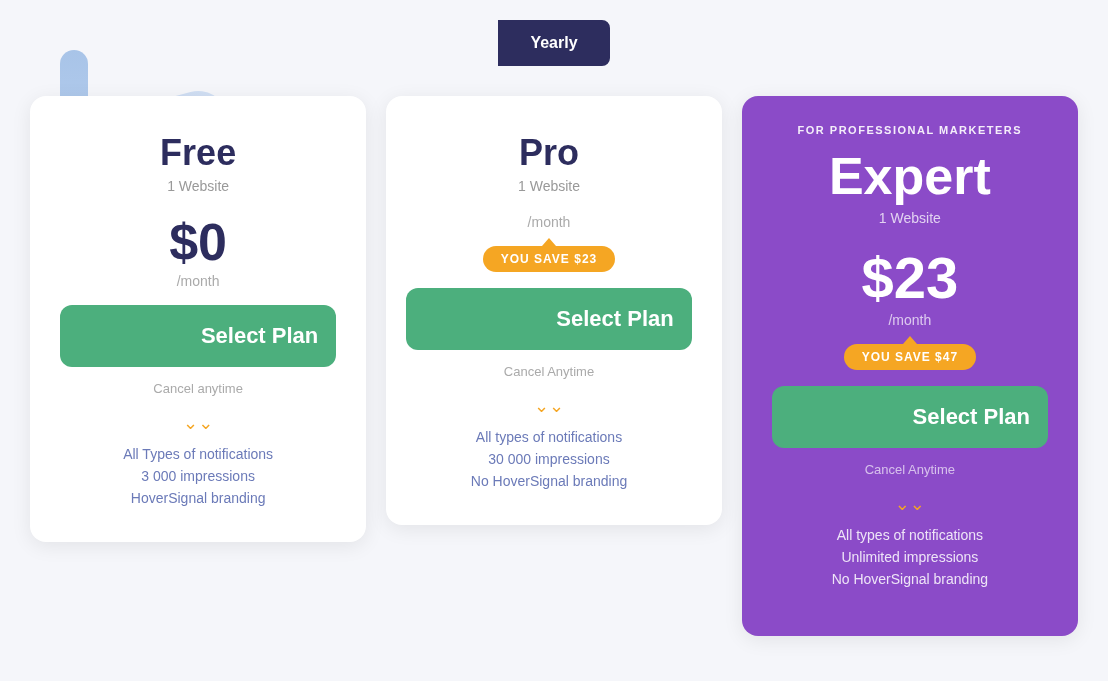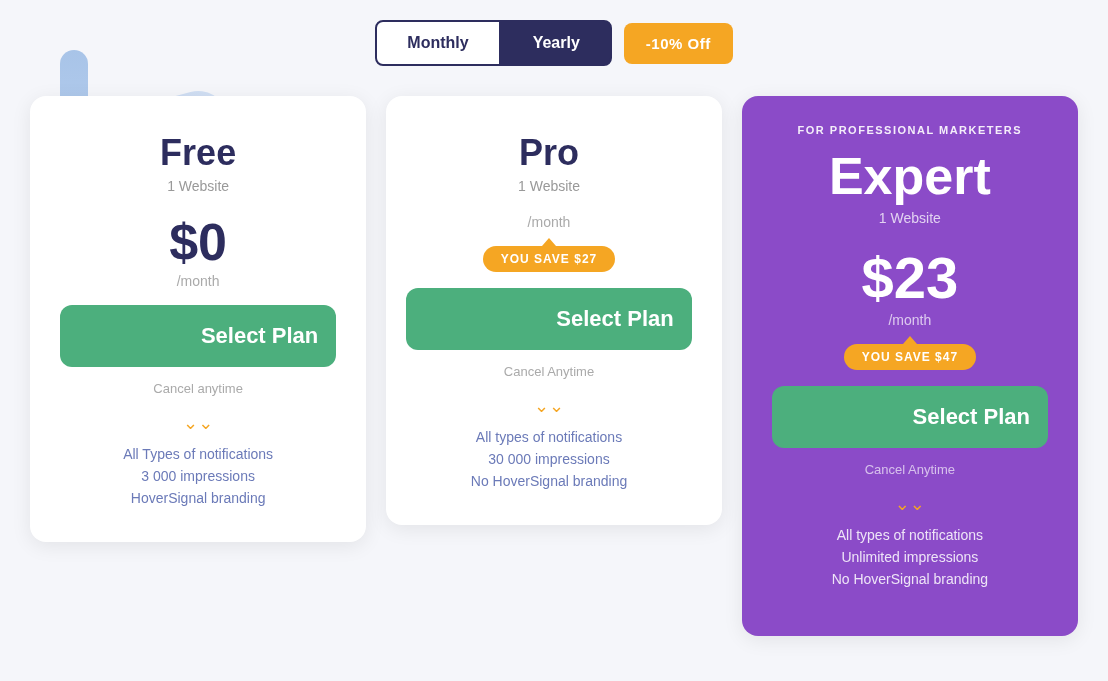--- a/index.html
+++ b/index.html
@@ -249,23 +249,21 @@
   </style>
 </head>
 <body>
 
 <div class="bg-decor">
   <div class="bg-bar"></div>
   <div class="bg-check"></div>
 </div>
 
 <div class="toggle-container">
-  <button class="toggle-btn monthly">Monthly</button>
   <button class="toggle-btn yearly">Yearly</button>
-  <span class="discount-badge">-10% Off</span>
 </div>
 
 <div class="plans-container">
 
   <div class="plan-card">
     <div class="plan-name">Free</div>
     <div class="plan-subtitle">1 Website</div>
     <div class="plan-price">$0</div>
     <div class="plan-period">/month</div>
     <button class="select-plan-btn">Select Plan</button>
@@ -275,21 +273,21 @@
       <li>All Types of notifications</li>
       <li>3 000 impressions</li>
       <li>HoverSignal branding</li>
     </ul>
   </div>
 
   <div class="plan-card pro">
     <div class="plan-name">Pro</div>
     <div class="plan-subtitle">1 Website</div>
     <div class="plan-period">/month</div>
-    <div class="savings-badge">YOU SAVE $27</div>
+    <div class="savings-badge">YOU SAVE $23</div>
     <button class="select-plan-btn">Select Plan</button>
     <div class="cancel-text">Cancel Anytime</div>
     <span class="chevron-down">⌄⌄</span>
     <ul class="features-list">
       <li>All types of notifications</li>
       <li>30 000 impressions</li>
       <li>No HoverSignal branding</li>
     </ul>
   </div>
 

